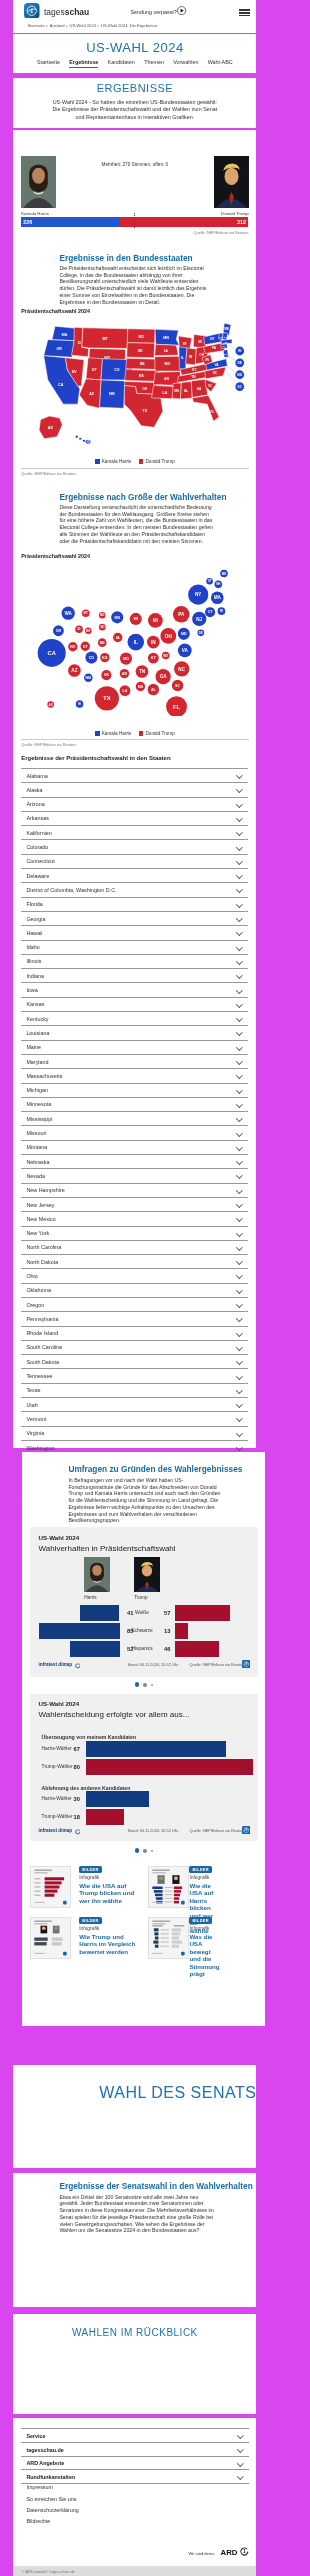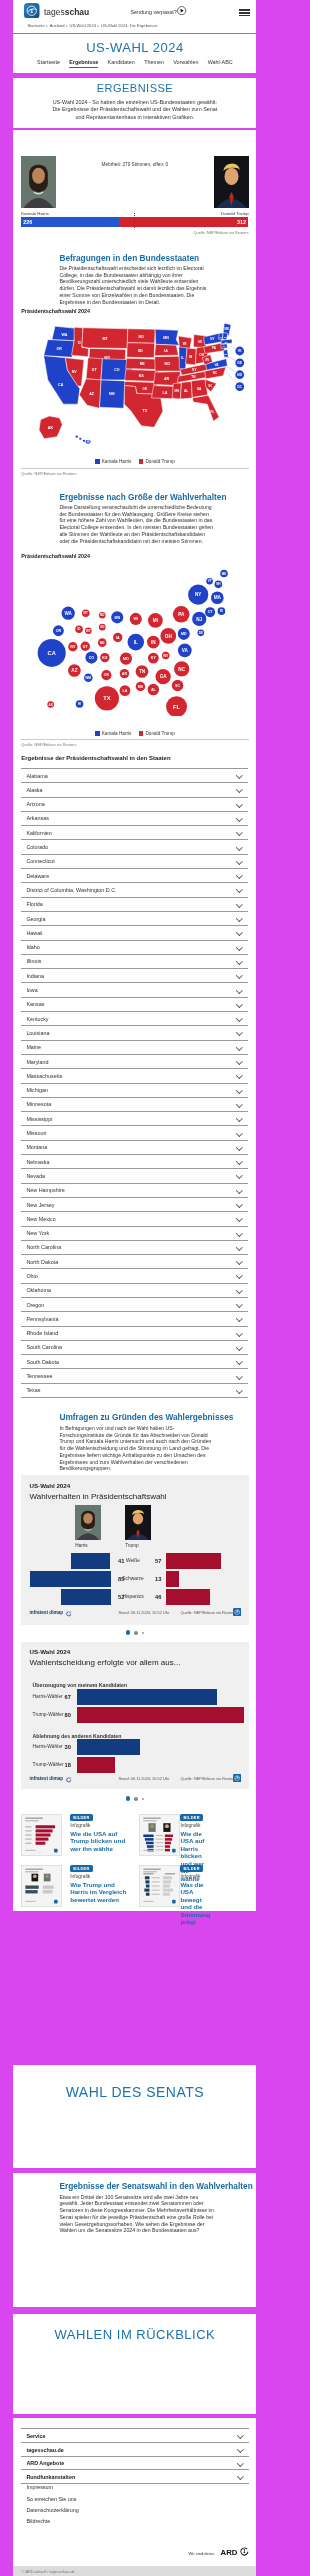--- a/index.html
+++ b/index.html
@@ -134,21 +134,21 @@
         </svg></div>
     <div class="abs cname" style="left:7.8px;top:81px;" data-interactable="false">Kamala Harris</div>
     <div class="abs cname" style="right:7.8px;top:81px;" data-interactable="false">Donald Trump</div>
     <div class="abs ebar" style="left:7.8px;top:87px;width:227px;" data-interactable="true">
       <div class="d" id="ebar-d" data-interactable="false" style="width: 96px;"><span data-interactable="false">226</span></div>
       <div class="r" data-interactable="false"><span data-interactable="false">312</span></div>
     </div>
     <div class="abs majtick" style="left:121px;top:83px;height:14.5px;" data-interactable="false"></div>
     <div class="abs src" style="right:7.8px;top:100px;" data-interactable="false">Quelle: NEP/Edison via Reuters</div>
 
-    <div class="abs blue-h" style="left:46px;top:123px;font-size:8.3px;" data-interactable="false">Befragungen in den Bundesstaaten</div>
+    <div class="abs blue-h" style="left:46px;top:123px;font-size:8.3px;" data-interactable="false">Ergebnisse in den Bundesstaaten</div>
     <div class="abs body-p" style="left:46px;top:135px;width:153px;" data-interactable="false">Die Präsidentschaftswahl entscheidet sich letztlich im Electoral College, in das die Bundesstaaten abhängig von ihrer Bevölkerungszahl unterschiedlich viele Wahlleute entsenden dürfen. Die Präsidentschaftswahl ist damit letztlich das Ergebnis einer Summe von Einzelwahlen in den Bundesstaaten. Die Ergebnisse in den Bundesstaaten im Detail.</div>
 
     <div class="abs maplabel" style="left:7.8px;top:178px;" data-interactable="false">Präsidentschaftswahl 2024</div>
     <div class="abs" style="left:7.8px;top:189px;width:227px;height:129px;" data-interactable="true" id="geomap"><svg width="227" height="129" viewBox="0 0 440 250">
           <polygon points="66,14 106,18 103,42 60,40" fill="#2042c8" stroke="#fff" stroke-width="1" data-interactable="true"></polygon>
           <polygon points="52,40 103,42 99,74 44,71" fill="#2042c8" stroke="#fff" stroke-width="1" data-interactable="true"></polygon>
           <polygon points="44,71 86,75 90,99 114,135 110,165 82,165 52,118" fill="#2042c8" stroke="#fff" stroke-width="1" data-interactable="true"></polygon>
           <polygon points="86,75 122,79 117,130 110,130 90,99" fill="#d22730" stroke="#fff" stroke-width="1" data-interactable="true"></polygon>
           <polygon points="103,16 120,17 118,55 131,57 130,73 98,70 103,42" fill="#d22730" stroke="#fff" stroke-width="1" data-interactable="true"></polygon>
           <polygon points="120,17 207,19 206,57 131,56 118,54" fill="#d22730" stroke="#fff" stroke-width="1" data-interactable="true"></polygon>
@@ -578,21 +578,21 @@
           <span class="lbl" data-interactable="false">Wisconsin</span>
           <span class="chev" data-interactable="false"></span>
         </div>
         <div class="acc-row" data-interactable="true">
           <span class="lbl" data-interactable="false">Wyoming</span>
           <span class="chev" data-interactable="false"></span>
         </div>
       </div>
   </div>
 
-  <div class="card" style="top:1400px;height:511px;" data-interactable="false">
+  <div class="card" style="top:1452px;height:574px;margin-left:9px;" data-interactable="false">
     <div class="abs blue-h" style="left:46px;top:12.4px;font-size:8.3px;" data-interactable="false">Umfragen zu Gründen des Wahlergebnisses</div>
     <div class="abs body-p" style="left:46px;top:25px;width:156px;" data-interactable="false">In Befragungen vor und nach der Wahl haben US-Forschungsinstitute die Gründe für das Abschneiden von Donald Trump und Kamala Harris untersucht und auch nach den Gründen für die Wahlentscheidung und die Stimmung im Land gefragt. Die Ergebnisse liefern wichtige Anhaltspunkte zu den Ursachen des Ergebnisses und zum Wahlverhalten der verschiedenen Bevölkerungsgruppen.</div>
 
     <div class="gcard" style="left:7.8px;top:75px;width:228px;height:150px;" data-interactable="false">
       <div class="abs kicker" style="left:8.3px;top:7.2px;" data-interactable="false">US-Wahl 2024</div>
       <div class="abs ctitle" style="left:8.3px;top:16.5px;" data-interactable="false">Wahlverhalten in Präsidentschaftswahl</div>
       <div class="abs photo" style="left:54px;top:30px;width:26px;height:35px;" data-interactable="false" id="ph-harris2"><svg width="100%" height="100%" viewBox="0 0 60 84" preserveAspectRatio="none">
             <rect width="60" height="84" fill="#66776d"></rect>
             <rect x="14" y="14" width="32" height="44" rx="14" fill="#2a1d18"></rect>
             <ellipse cx="30" cy="32" rx="11" ry="13" fill="#b9855e"></ellipse>
@@ -789,30 +789,30 @@
               <rect x="6" y="68" width="20" height="2" fill="#bbb"></rect>
               <rect x="62" y="66" width="7" height="7" rx="2" fill="#1565a8"></rect>
             </svg></div>
           <div style="margin-left:41px;"><span class="badge" data-interactable="false">BILDER</span><div class="kick" data-interactable="false">Infografik</div><div class="ttl" data-interactable="true">Was die USA bewegt und die Stimmung prägt</div></div>
         </div>
       </div>
   </div>
 
 
   <div class="card" style="top:2065px;height:103px;" data-interactable="false">
-    <div class="abs big-h" style="top:18.6px;font-size:14px;" data-interactable="false">WAHL DES SENATS</div>
+    <div class="abs big-h" style="top:18.6px;font-size:16px;text-align:right;" data-interactable="false">WAHL DES SENATS</div>
   </div>
 
   <div class="card" style="top:2173px;height:134px;" data-interactable="false">
     <div class="abs blue-h" style="left:46px;top:8.3px;font-size:8.3px;" data-interactable="false">Ergebnisse der Senatswahl in den Wahlverhalten</div>
     <div class="abs body-p" style="left:46px;top:20.7px;width:155px;" data-interactable="false">Etwa ein Drittel der 100 Senatssitze wird alle zwei Jahre neu gewählt. Jeder Bundesstaat entsendet zwei Senatorinnen oder Senatoren in diese Kongresskammer. Die Mehrheitsverhältnisse im Senat spielen für die jeweilige Präsidentschaft eine große Rolle bei vielen Gesetzgebungsvorhaben. Wie sehen die Ergebnisse der Wahlen um die Senatssitze 2024 in den Bundesstaaten aus?</div>
   </div>
 
   <div class="card" style="top:2314px;height:100px;" data-interactable="false">
-    <div class="abs big-h" style="top:13.4px;font-size:13px;" data-interactable="false">WAHLEN IM RÜCKBLICK</div>
+    <div class="abs big-h" style="top:13.4px;font-size:10px;" data-interactable="false">WAHLEN IM RÜCKBLICK</div>
   </div>
 
   <div class="card" style="top:2418px;height:148px;" data-interactable="false">
     <div class="abs acc" style="left:7.8px;top:10.3px;width:228px;" data-interactable="false" id="footacc">
         <div class="acc-row" data-interactable="true" style="height: 12.7px;">
           <span class="lbl" style="font-weight:bold;color:#222;" data-interactable="false">Service</span>
           <span class="chev" data-interactable="false"></span>
         </div>
         <div class="acc-row" data-interactable="true" style="height: 12.7px;">
           <span class="lbl" style="font-weight:bold;color:#222;" data-interactable="false">tagesschau.de</span>

